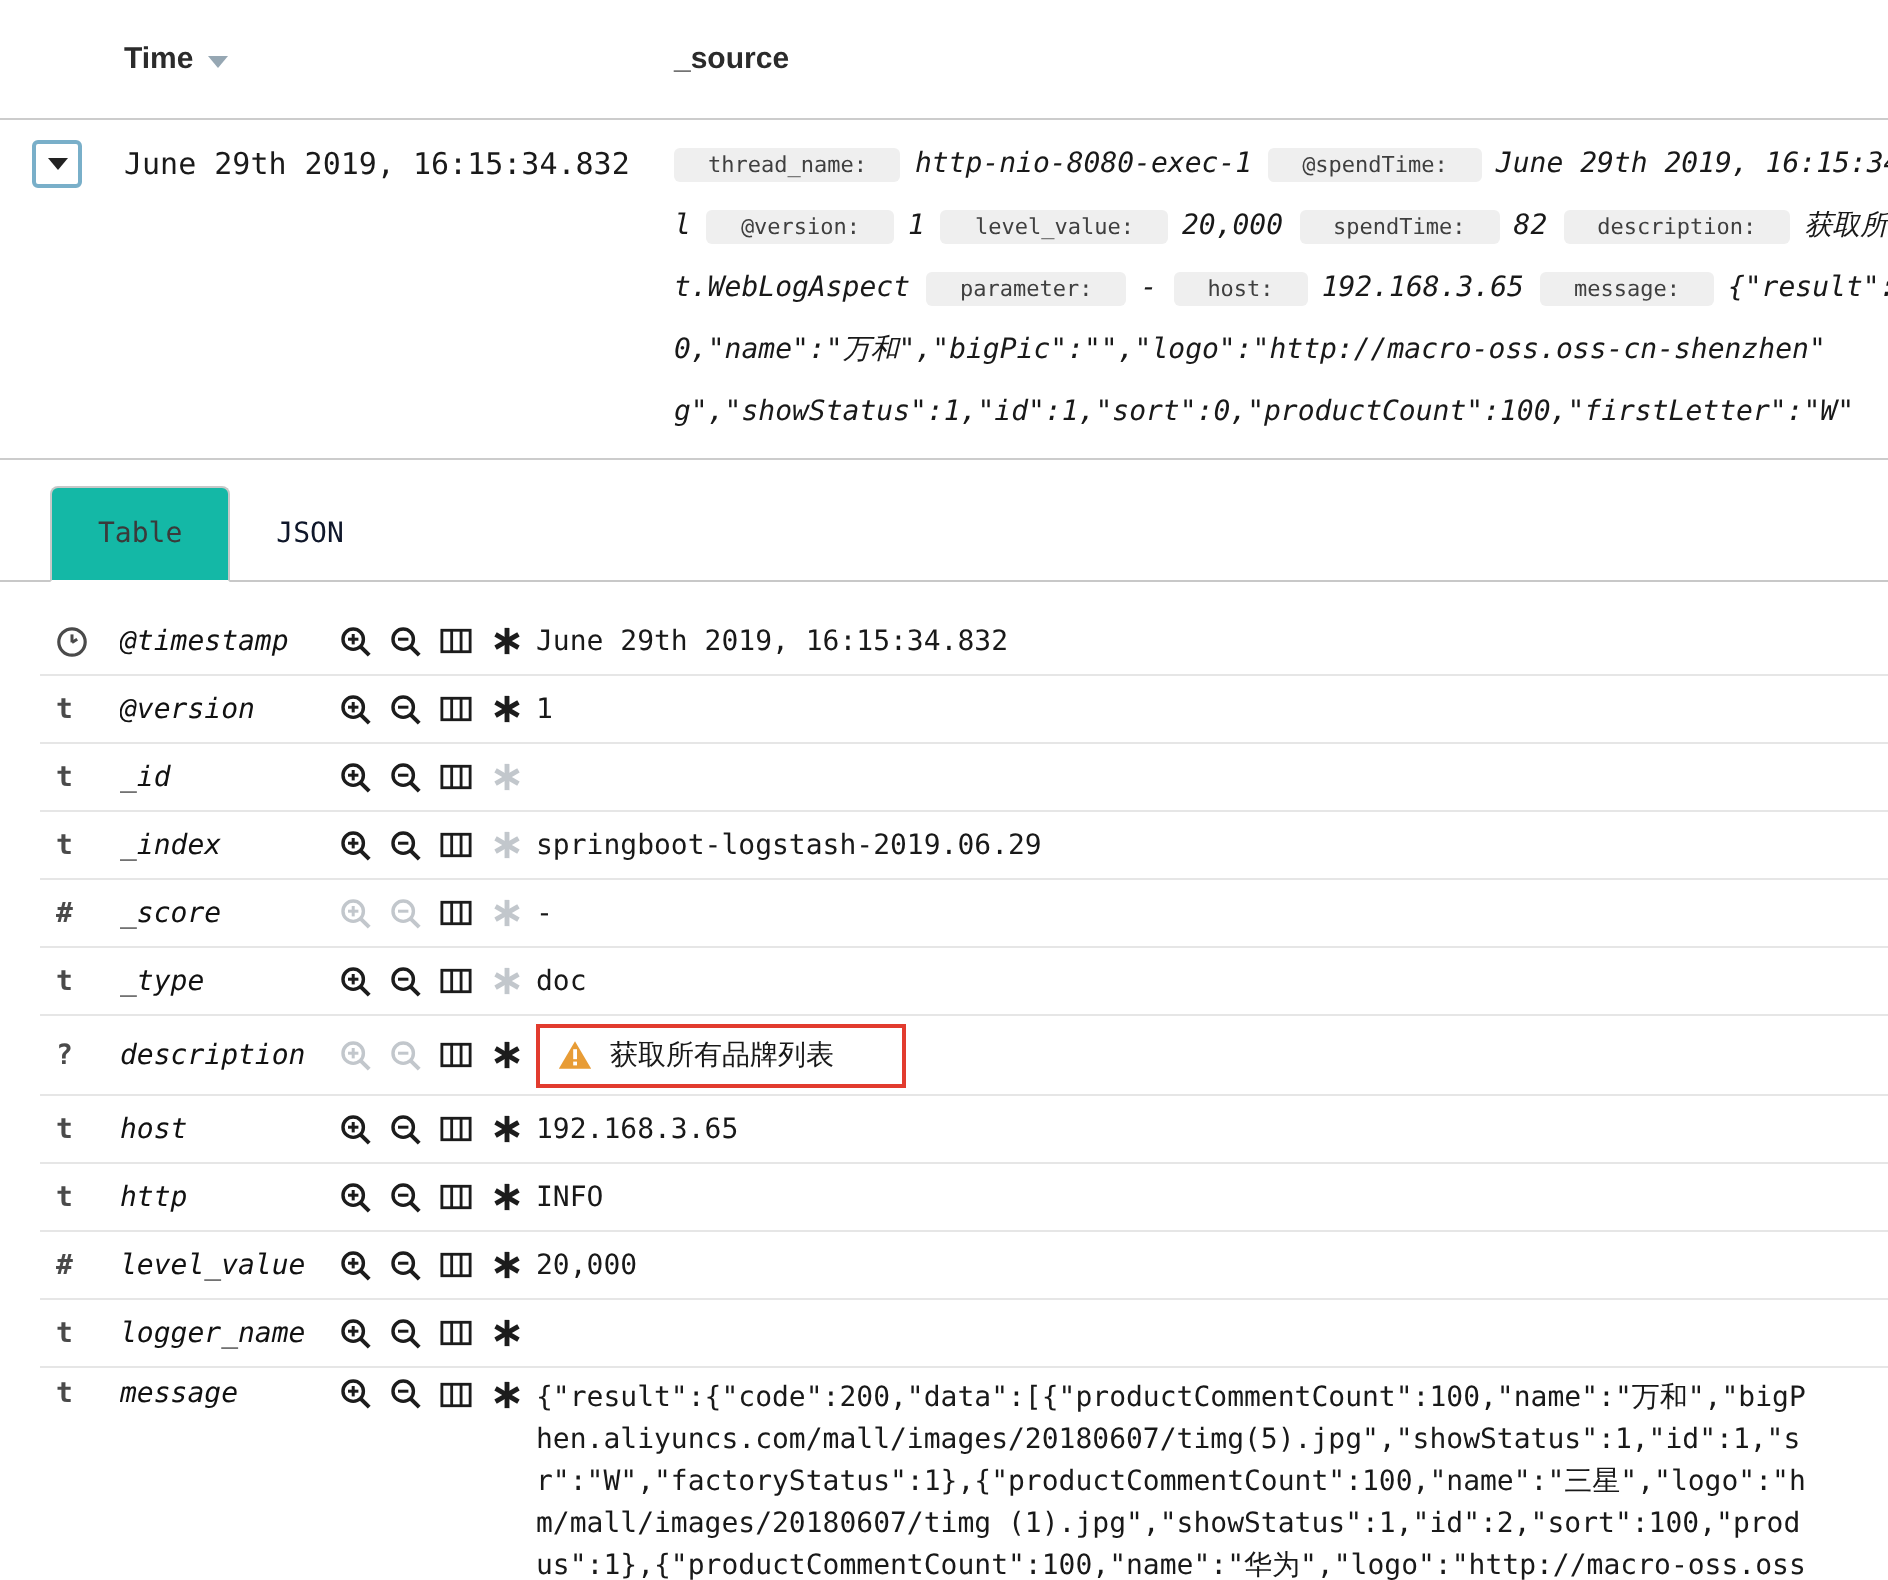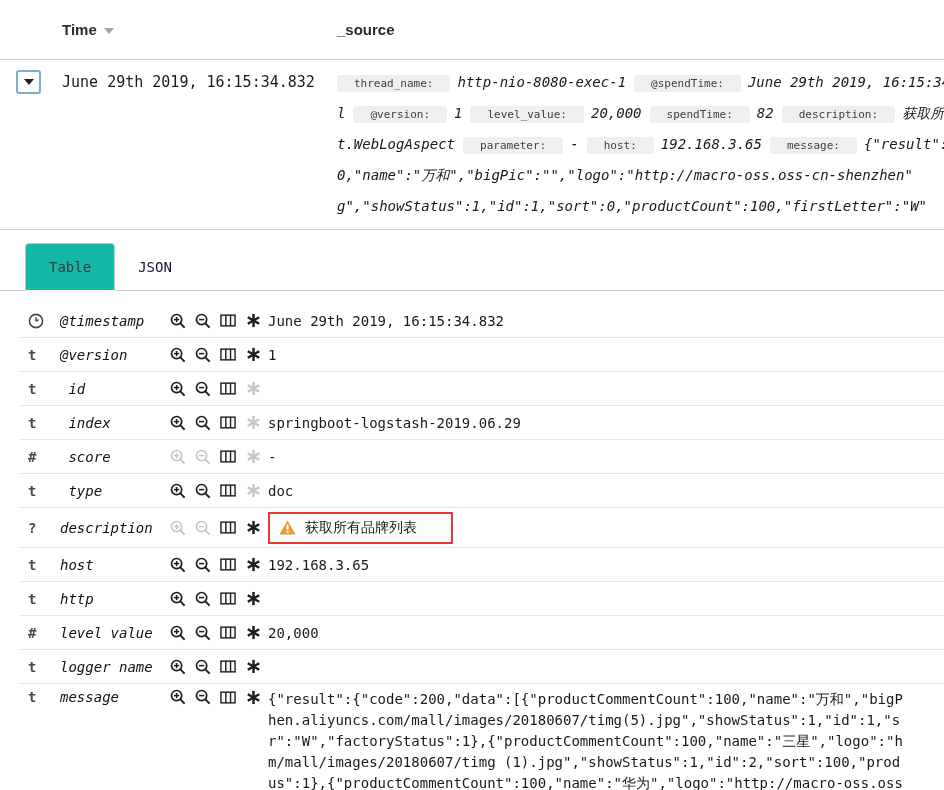--- a/index.html
+++ b/index.html
@@ -440,20 +440,21 @@
         <span class="act enabled">
           <svg width="15" height="15" viewBox="0 0 16 16">
             <g stroke="currentColor" stroke-width="2.6">
               <line x1="8" y1="1" x2="8" y2="15"></line>
               <line x1="1.9" y1="4.5" x2="14.1" y2="11.5"></line>
               <line x1="1.9" y1="11.5" x2="14.1" y2="4.5"></line>
             </g>
           </svg>
         </span>
       </div>
+      <div class="value-cell">INFO</div>
     </div>
     <div class="drow">
       <div class="type-cell">#</div>
       <div class="field-cell">level_value</div>
       <div class="actions-cell">
         <span class="act enabled">
           <svg width="16" height="16" viewBox="0 0 16 16">
             <circle cx="6.6" cy="6.6" r="5.1" fill="none" stroke="currentColor" stroke-width="1.7"></circle>
             <line x1="10.4" y1="10.4" x2="14.6" y2="14.6" stroke="currentColor" stroke-width="2"></line>
             <line x1="4" y1="6.6" x2="9.2" y2="6.6" stroke="currentColor" stroke-width="1.5"></line>

